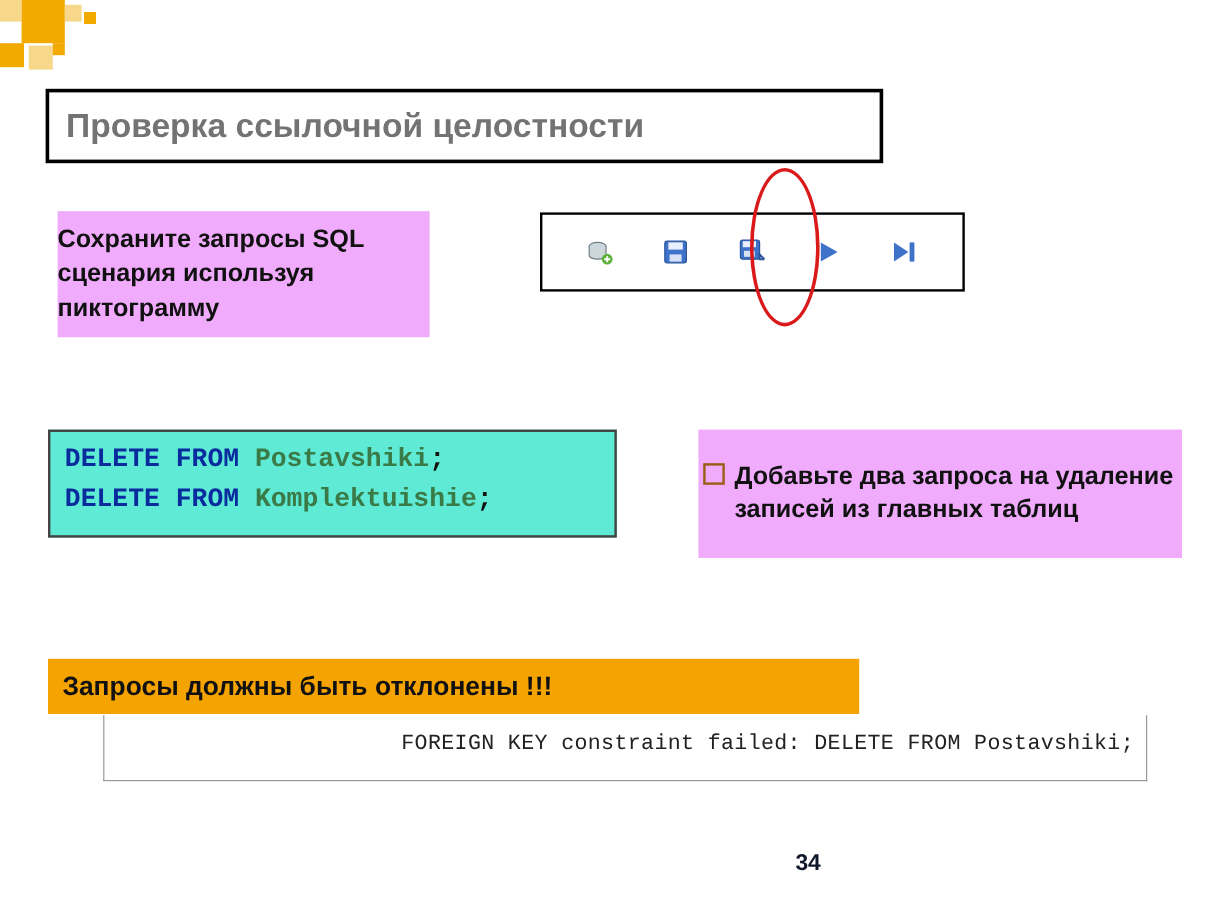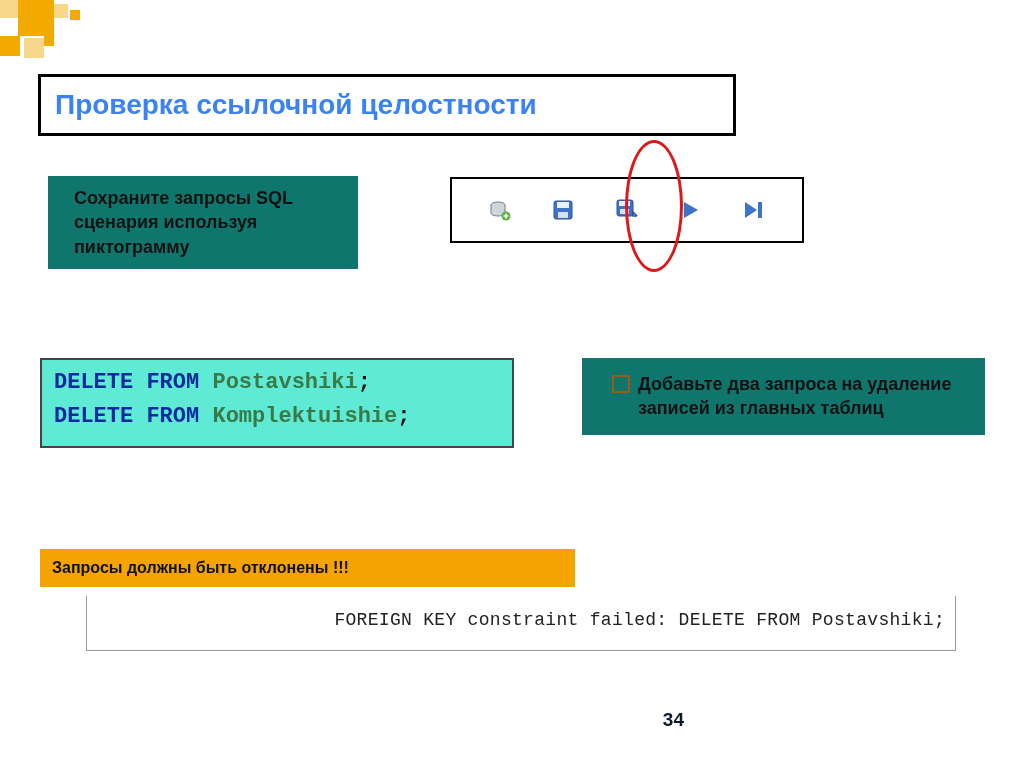--- a/index.html
+++ b/index.html
@@ -8,31 +8,31 @@
   
   .corner-deco { position: absolute; top: 0; left: 0; width: 110px; height: 70px; }
   .sq { position: absolute; background: #f2a900; }
   .sq.pale { background: #f7d88a; }
 
   .slide { position: absolute; inset: 0; }
 
   .title-box {
     position: absolute; left: 38px; top: 74px; width: 698px;
     border: 3px solid #000; padding: 12px 14px;
-    font-size: 28px; font-weight: bold; color: #3b82f6;
+    font-size: 28px; font-weight: bold; color: #737373;
   }
 
   .orange-box {
-    background: #0f766e; color: #111;
-    padding: 10px 26px; font-size: 18px; font-weight: bold; line-height: 1.35;
+    background: #f0abfc; color: #111;
+    padding: 10px 0; font-size: 21px; font-weight: bold; line-height: 1.35;
   }
   .ob1 { position: absolute; left: 48px; top: 176px; width: 310px; }
   .ob2 { position: absolute; left: 582px; top: 358px; width: 403px; }
   .bullet-list { list-style: none; }
-  .bullet-list li { position: relative; padding-left: 30px; margin: 4px 0; font-weight: bold; }
+  .bullet-list li { position: relative; padding-left: 30px; margin: 15px 0; font-weight: bold; }
   .bullet-list li::before {
     content: ""; position: absolute; left: 4px; top: 3px;
     width: 14px; height: 14px; border: 2px solid #9a5b12;
   }
 
   .toolbar-box {
     position: absolute; left: 450px; top: 177px; width: 354px; height: 66px;
     border: 2px solid #000; background: #fff;
     display: flex; align-items: center; justify-content: space-around;
     padding: 0 16px;
@@ -48,22 +48,22 @@
     position: absolute; left: 40px; top: 358px; width: 474px;
     border: 2px solid #444; background: #5eead4;
     font-family: "Courier New", monospace; font-size: 22px; font-weight: bold;
     padding: 6px 12px 12px 12px; line-height: 1.55;
   }
   .kw { color: #0a2b9e; }
   .tbl { color: #3a7a47; }
   .semi { color: #111; }
 
   .reject-header {
-    position: absolute; left: 40px; top: 549px; width: 535px;
-    background: #f4a300; color: #111; font-size: 16px; font-weight: bold;
+    position: absolute; left: 40px; top: 549px; width: 676px;
+    background: #f4a300; color: #111; font-size: 22px; font-weight: bold;
     padding: 10px 12px;
   }
   .error-box {
     position: absolute; left: 86px; top: 596px; width: 870px;
     border: 1px solid #999; border-top: none; background: #fff;
     font-family: "Courier New", monospace; font-size: 18px; color: #222;
     padding: 14px 10px 20px 10px; letter-spacing: .3px; text-align: right;
   }
 
   .page-num {

